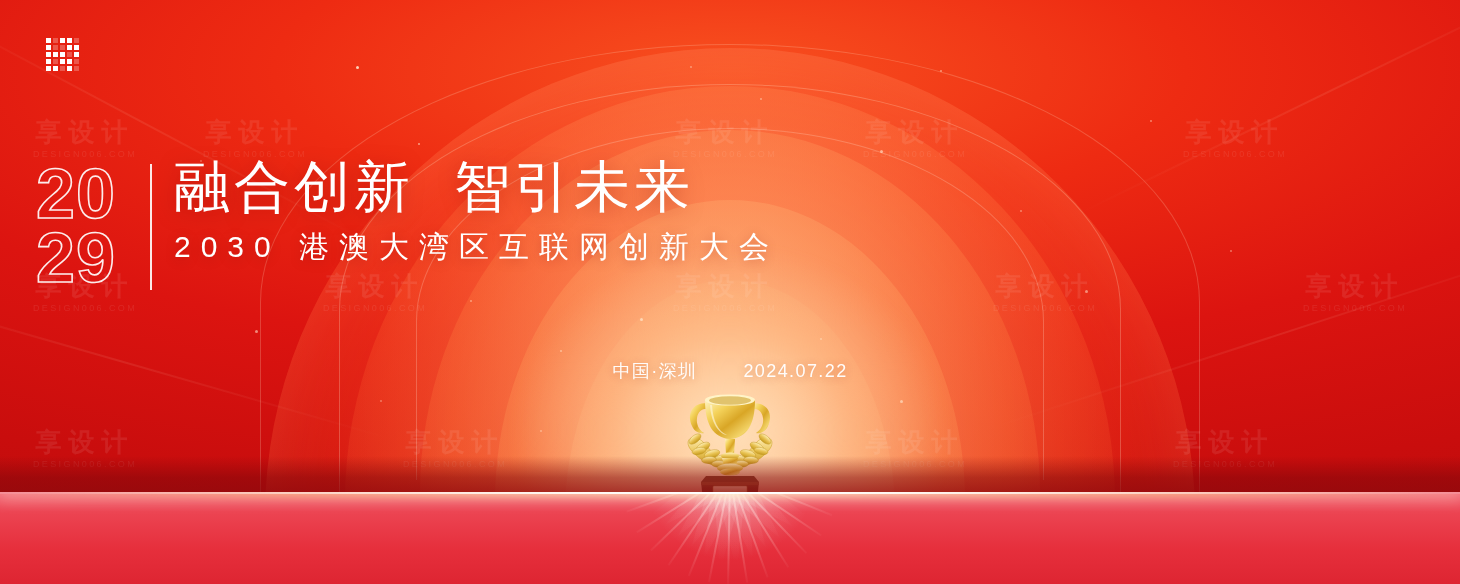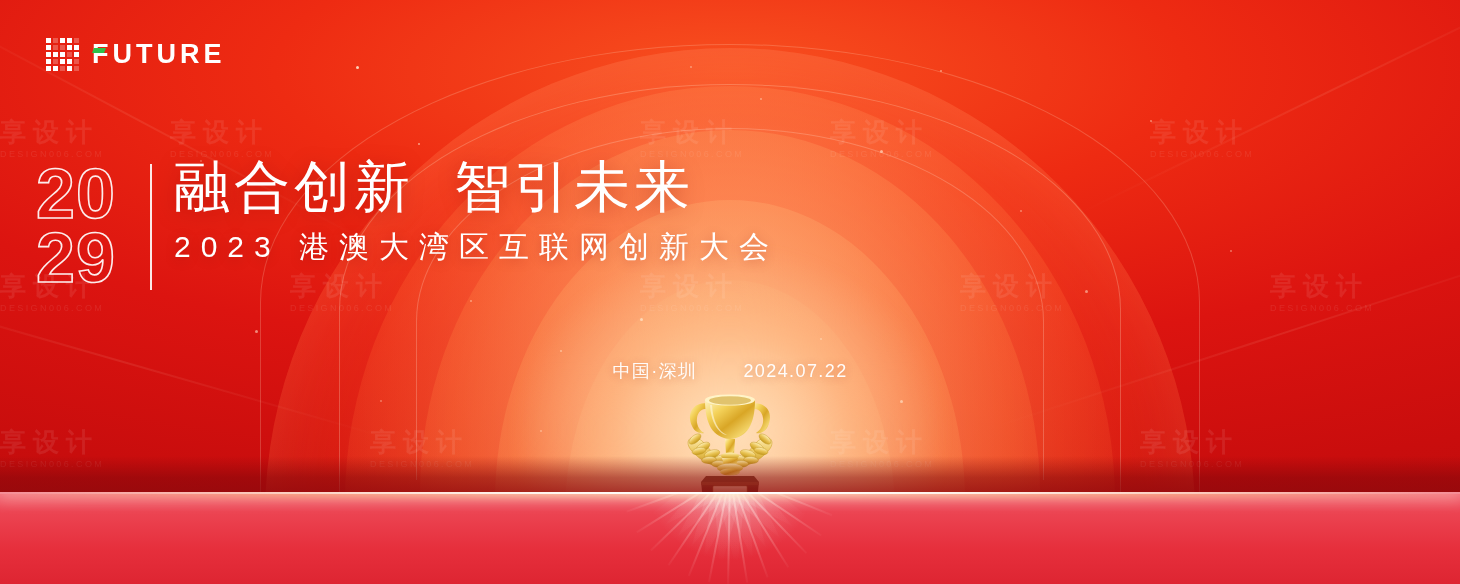--- a/index.html
+++ b/index.html
@@ -133,21 +133,21 @@
     position:absolute; left:0; right:0; top:-26px; height:30px;
     background:linear-gradient(90deg, rgba(255,160,60,0) 0%, rgba(255,190,90,.55) 20%, rgba(255,235,190,.9) 50%, rgba(255,190,90,.55) 80%, rgba(255,160,60,0) 100%);
     filter:blur(5px);
   }
   .darkband{
     position:absolute; left:0; right:0; bottom:92px; height:36px;
     background:linear-gradient(180deg, rgba(120,4,8,.0) 0%, rgba(130,6,10,.55) 60%, rgba(140,8,12,.75) 100%);
   }
 
   
-  .wm{ position:absolute; color:rgba(255,255,255,.085); pointer-events:none; }
+  .wm{ position:absolute; text-align:center; color:rgba(255,255,255,.085); pointer-events:none; }
   .wm .cn{ font-size:26px; letter-spacing:7px; font-weight:700; line-height:1.1; }
   .wm .en{ font-size:9px; letter-spacing:2.4px; margin-top:2px; }
 </style>
 </head>
 <body>
 
 <div class="poster">
 
   <div class="arches">
     <div class="arch a1"></div>
@@ -267,36 +267,32 @@
         <i></i>
         <i class="on"></i>
         <i class="on"></i>
         <i></i>
       <i class="on"></i>
         <i class="on"></i>
         <i></i>
         <i class="on"></i>
         <i></i>
     </div>
-    <div class="logotype">
-      <span class="slash"></span>
-      <span>FUTURE</span>
-    </div>
   </div>
 
 
   <div class="headrow">
     <div class="yearbox">
       <div class="year y1">20</div>
       <div class="year y2">29</div>
     </div>
     <div class="divider"></div>
     <div class="titles">
       <div class="maintitle"><span>融合创新</span><span class="gap"></span><span>智引未来</span></div>
-      <div class="subtitle">2023 港澳大湾区互联网创新大会</div>
+      <div class="subtitle">2030 港澳大湾区互联网创新大会</div>
     </div>
   </div>
 
   <div class="meta"><span>中国·深圳</span><span class="sp"></span><span>2024.07.22</span></div>
 
   <div class="trophy">
     <svg viewBox="0 0 130 115" width="130" height="115" xmlns="http://www.w3.org/2000/svg">
       <defs>
         <linearGradient id="gold" x1="0" y1="0" x2="1" y2="1">
           <stop offset="0%" stop-color="#FFF3C4"></stop>

